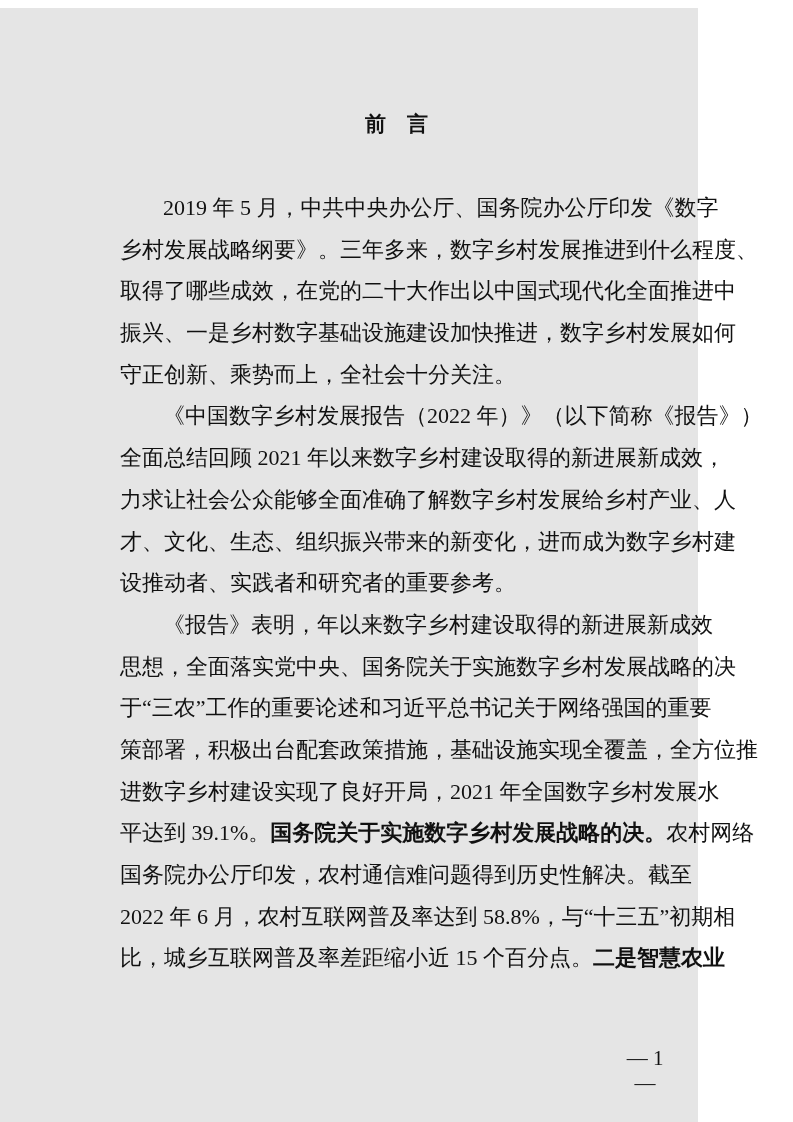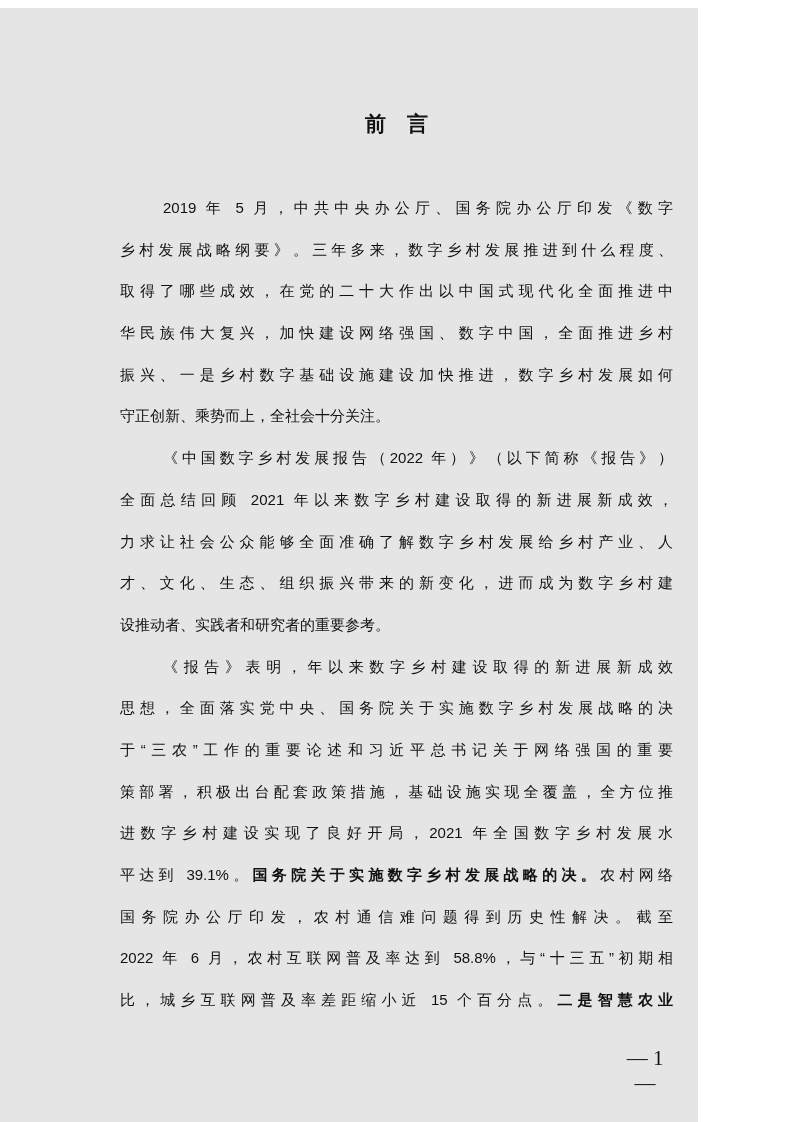--- a/index.html
+++ b/index.html
@@ -4,42 +4,41 @@
 <style>
   html, body { margin: 0; padding: 0; background: #ffffff; }
   body { width: 793px; height: 1122px; position: relative; overflow: hidden;
          font-family: "DejaVu Serif", "Liberation Serif", serif; color: #111; }
   .page { position: absolute; left: 0; top: 8px; width: 698px; height: 1122px; background: #e5e5e5; }
   .title { position: absolute; top: 102px; left: 0; width: 793px; text-align: center;
            font-family: "DejaVu Sans", sans-serif; font-weight: bold; font-size: 21px;
            letter-spacing: 0; }
   .title span.gap { display: inline-block; width: 21px; }
   .body { position: absolute; left: 120px; top: 186px; width: 553px; }
-  .line { position: relative; height: 41.7px; line-height: 28px; font-size: 15px;
+  .line { position: relative; height: 41.7px; line-height: 28px; font-size: 22px;
           white-space: nowrap; text-align: justify; text-align-last: justify;
-          font-family: Liberation Sans, sans-serif; }
+          font-family: Liberation Serif, serif; }
   .line.indent { padding-left: 43px; }
   .line.last { text-align-last: left; }
   .b { font-weight: bold; }
   .pagenum { position: absolute; top: 1038px; left: 615px; width: 60px;
              font-family: "Liberation Serif", serif; font-size: 21px; text-align: center; }
 </style>
 </head>
 <body>
 
 <div class="page">
   <div class="title">
     <span>前</span><span class="gap"></span><span>言</span>
   </div>
 
   <div class="body" id="body">
       <div class="line indent"><span>2019 年 5 月，中共中央办公厅、国务院办公厅印发《数字</span></div>
       <div class="line"><span>乡村发展战略纲要》。三年多来，数字乡村发展推进到什么程度、</span></div>
       <div class="line"><span>取得了哪些成效，在党的二十大作出以中国式现代化全面推进中</span></div>
-      <div class="line"><span>华民族伟大复兴，加快建设网络强国、数字中国，全面推进乡村</span></div>
       <div class="line"><span>振兴、一是乡村数字基础设施建设加快推进，数字乡村发展如何</span></div>
       <div class="line last"><span>守正创新、乘势而上，全社会十分关注。</span></div>
       <div class="line indent"><span>《中国数字乡村发展报告（2022 年）》（以下简称《报告》）</span></div>
       <div class="line"><span>全面总结回顾 2021 年以来数字乡村建设取得的新进展新成效，</span></div>
       <div class="line"><span>力求让社会公众能够全面准确了解数字乡村发展给乡村产业、人</span></div>
       <div class="line"><span>才、文化、生态、组织振兴带来的新变化，进而成为数字乡村建</span></div>
       <div class="line last"><span>设推动者、实践者和研究者的重要参考。</span></div>
       <div class="line indent"><span>《报告》表明，年以来数字乡村建设取得的新进展新成效</span></div>
       <div class="line"><span>思想，全面落实党中央、国务院关于实施数字乡村发展战略的决</span></div>
       <div class="line"><span>于“三农”工作的重要论述和习近平总书记关于网络强国的重要</span></div>

